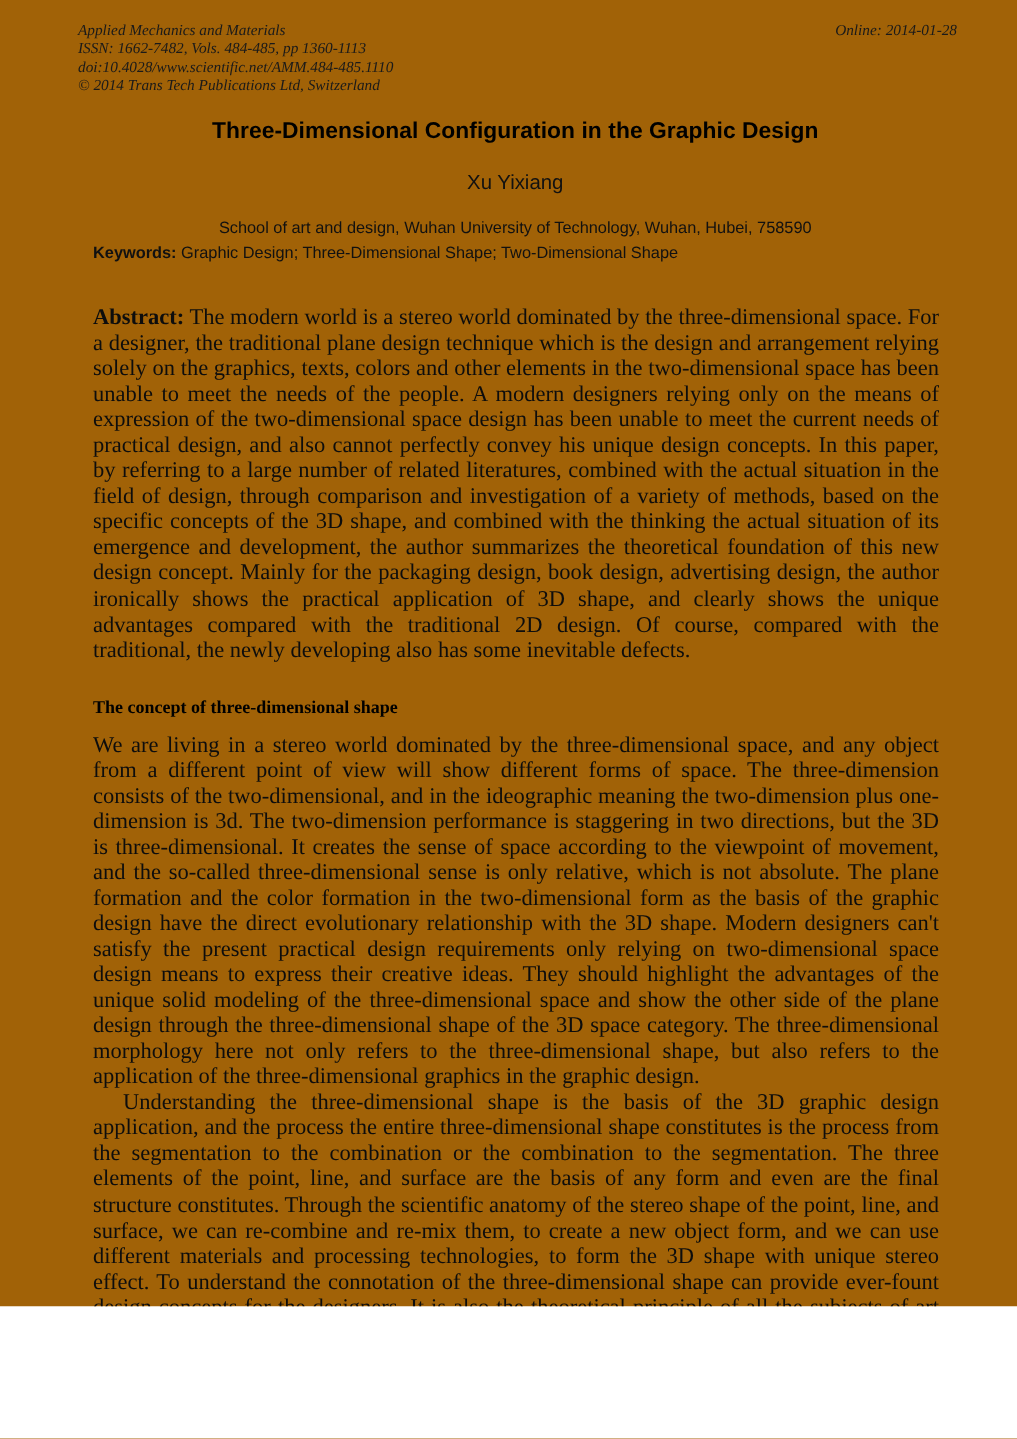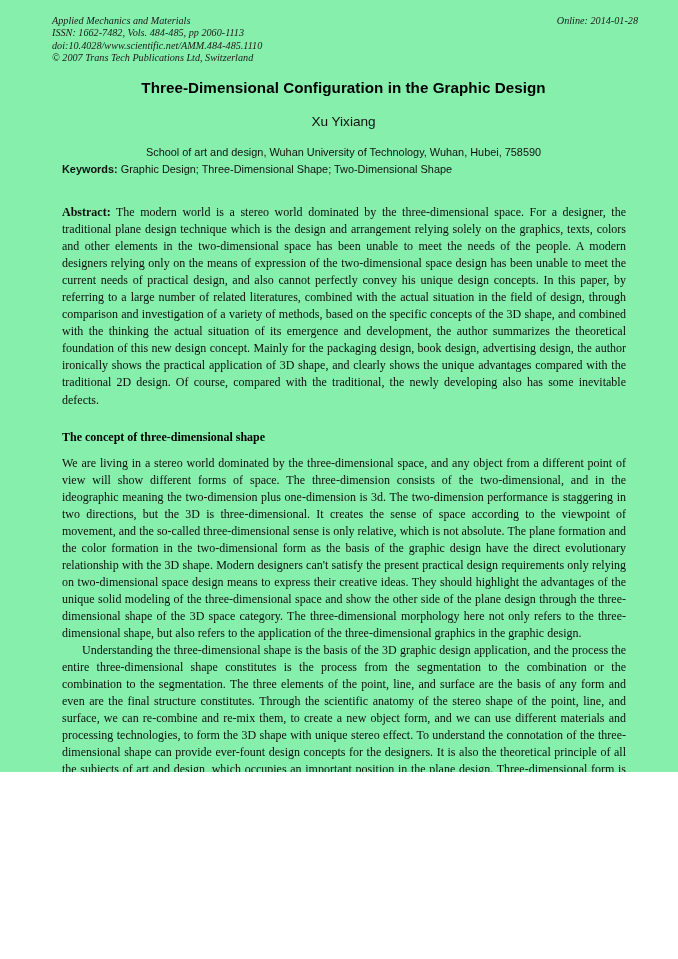--- a/index.html
+++ b/index.html
@@ -3,22 +3,22 @@
 <meta charset="utf-8">
 <style>
   html, body {
     margin: 0;
     padding: 0;
     background: #ffffff;
   }
   .page {
     position: relative;
     width: 678px;
-    height: 772px;
-    background: #86efac;
+    height: 871px;
+    background: #a16207;
     overflow: hidden;
     box-sizing: border-box;
   }
 
   
   .journal-header {
     position: absolute;
     left: 52px;
     top: 15px;
     right: 38px;
@@ -97,21 +97,21 @@
 
   
   .body-col {
     position: absolute;
     left: 62px;
     top: 204px;
     width: 564px;
   }
   .para {
     font-family: "Liberation Serif", "DejaVu Serif", serif;
-    font-size: 12px;
+    font-size: 15px;
     line-height: 17.05px;
     color: #0d0d0d;
     text-align: justify;
     text-justify: inter-word;
     margin: 0;
   }
   .para.abstract {
     margin-bottom: 20px;
   }
   .abstract-label {
@@ -132,23 +132,23 @@
 </style>
 </head>
 <body>
 
 <div class="page">
 
   <div class="journal-header">
     <div class="journal-header-row">
       <div class="journal-meta">
         <div>Applied Mechanics and Materials</div>
-        <div>ISSN: 1662-7482, Vols. 484-485, pp 2060-1113</div>
+        <div>ISSN: 1662-7482, Vols. 484-485, pp 1360-1113</div>
         <div>doi:10.4028/www.scientific.net/AMM.484-485.1110</div>
-        <div>© 2007 Trans Tech Publications Ltd, Switzerland</div>
+        <div>© 2014 Trans Tech Publications Ltd, Switzerland</div>
       </div>
       <div class="online-date">Online: 2014-01-28</div>
     </div>
   </div>
 
   <div class="title-block">
     <h1 class="paper-title">Three-Dimensional Configuration in the Graphic Design</h1>
     <div class="author-name">Xu Yixiang</div>
     <div class="affiliation">School of art and design, Wuhan University of Technology, Wuhan, Hubei, 758590</div>
   </div>

